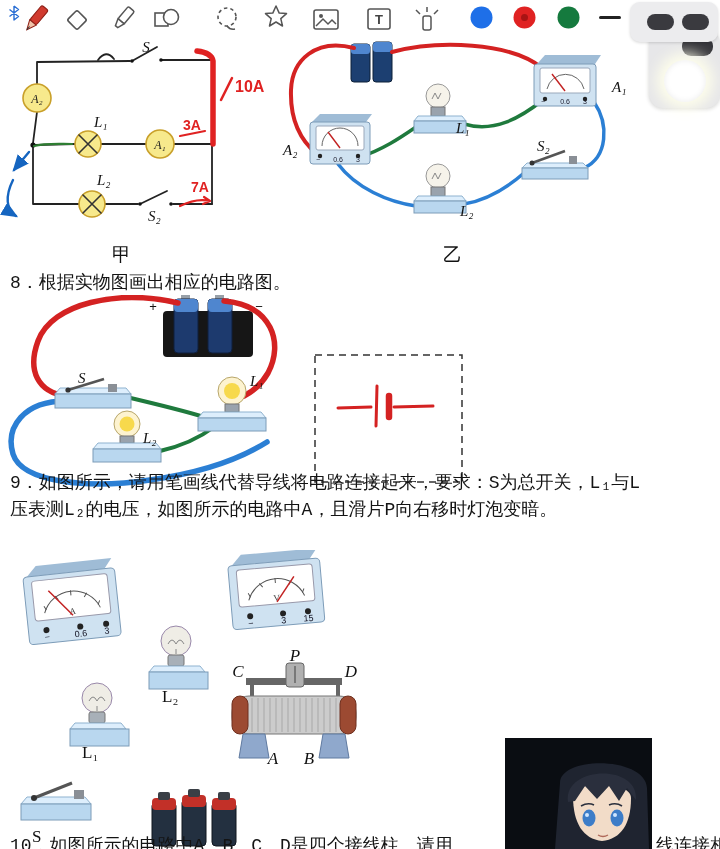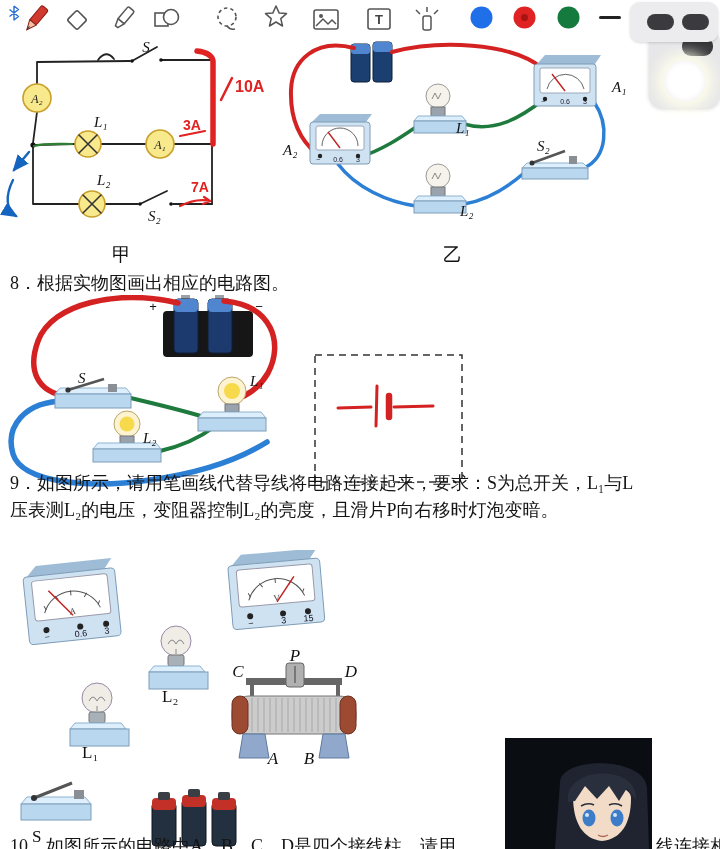--- a/index.html
+++ b/index.html
@@ -10,21 +10,21 @@
 .tb-icon{position:absolute;cursor:pointer}
 .dot{position:absolute;top:6px;width:23px;height:23px;cursor:pointer}
 .minus{position:absolute;left:599px;top:16px;width:22px;height:3px;background:#222;border-radius:2px;cursor:pointer}
 .panelA{position:absolute;left:630px;top:2px;width:88px;height:40px;background:#ececee;border-radius:10px;box-shadow:0 1px 3px rgba(0,0,0,.15);z-index:20}
 .panelA .btn{position:absolute;top:12px;width:27px;height:16px;border-radius:8px;background:#3a3a3f;cursor:pointer}
 .panelB{position:absolute;left:649px;top:30px;width:71px;height:78px;background:#e7e7e9;border-radius:14px;box-shadow:0 1px 4px rgba(0,0,0,.18);z-index:19}
 .panelB .btn2{position:absolute;right:7px;top:7px;width:31px;height:19px;border-radius:9px;background:#37373c;cursor:pointer}
 .panelB .glow{position:absolute;left:15px;top:30px;width:42px;height:42px;border-radius:50%;background:#fff;box-shadow:0 0 14px 7px rgba(255,255,235,.95),inset 0 0 6px rgba(0,0,0,.08);cursor:pointer}
 .canvas{position:absolute;left:0;top:40px;width:720px;height:809px;background:#fff}
 .fig{position:absolute;left:0;width:720px}
-.qtext{position:absolute;left:10px;font-family:Liberation Serif, serif;font-size:18px;color:#141414;white-space:nowrap;z-index:2;line-height:27px}
+.qtext{position:absolute;left:10px;font-family:Liberation Mono, monospace;font-size:18px;color:#141414;white-space:nowrap;z-index:2;line-height:27px}
 .webcam{position:absolute;left:505px;top:738px;width:147px;height:111px;background:#0a0d12;z-index:15;overflow:hidden}
 text{user-select:none}
 .sym{font:italic 12px "Liberation Serif",serif;text-anchor:middle;fill:#1c1c1c}
 .lbl{font:italic 15px "Liberation Serif",serif;fill:#111}
 .cap{font:19px "Liberation Serif",serif;fill:#111}
 .redlbl{font:bold 16px "Liberation Sans",sans-serif;fill:#e02222}
 .redlbl2{font:bold 14px "Liberation Sans",sans-serif;fill:#e02222}
 .mtr{font:7px "Liberation Sans",sans-serif;fill:#223;text-anchor:middle}
 .mtr2{font:9px "Liberation Sans",sans-serif;fill:#112;text-anchor:middle}
 .mdial{font:9px "Liberation Serif",serif;fill:#444;text-anchor:middle}
@@ -290,21 +290,21 @@
       <g stroke="#d42222" fill="none" stroke-linecap="round">
         <path d="M338,113 L371,112" stroke-width="3"></path>
         <path d="M377,91 L376,131" stroke-width="3"></path>
         <path d="M389,101 L389,122" stroke-width="6.5"></path>
         <path d="M394,112 L433,111" stroke-width="3"></path>
       </g>
     </svg>
 
     <p class="qtext" style="top:430px">
       <span style="display:block">9．如图所示，请用笔画线代替导线将电路连接起来，要求：S为总开关，L₁与L</span>
-      <span style="display:block">压表测L₂的电压，变阻器控制L₂的亮度，且滑片P向右移时灯泡变暗。</span>
+      <span style="display:block">压表测L₂的电压，如图所示的电路中A，且滑片P向右移时灯泡变暗。</span>
     </p>
 
     <svg class="fig" style="top:510px;height:299px" viewBox="0 0 720 299">
       <g transform="rotate(-6 75 55)">
         <polygon points="30,22 40,12 116,12 108,22" fill="#9fbcd6"></polygon>
         <rect x="26" y="22" width="92" height="68" rx="4" fill="#cfe2f1" stroke="#7d9cb8"></rect>
         <rect x="34" y="27" width="76" height="40" rx="3" fill="#fff" stroke="#99a"></rect>
         <path d="M44,60 A 30 30 0 0 1 100,60" fill="none" stroke="#555" stroke-width="1"></path>
         <path d="M46,57 l-2,-4 M59,48 l-3,-4 M72,45 l0,-5 M85,48 l3,-4 M98,57 l2,-4" stroke="#555" stroke-width="1"></path>
         <text x="72" y="64" class="mdial">A</text>

